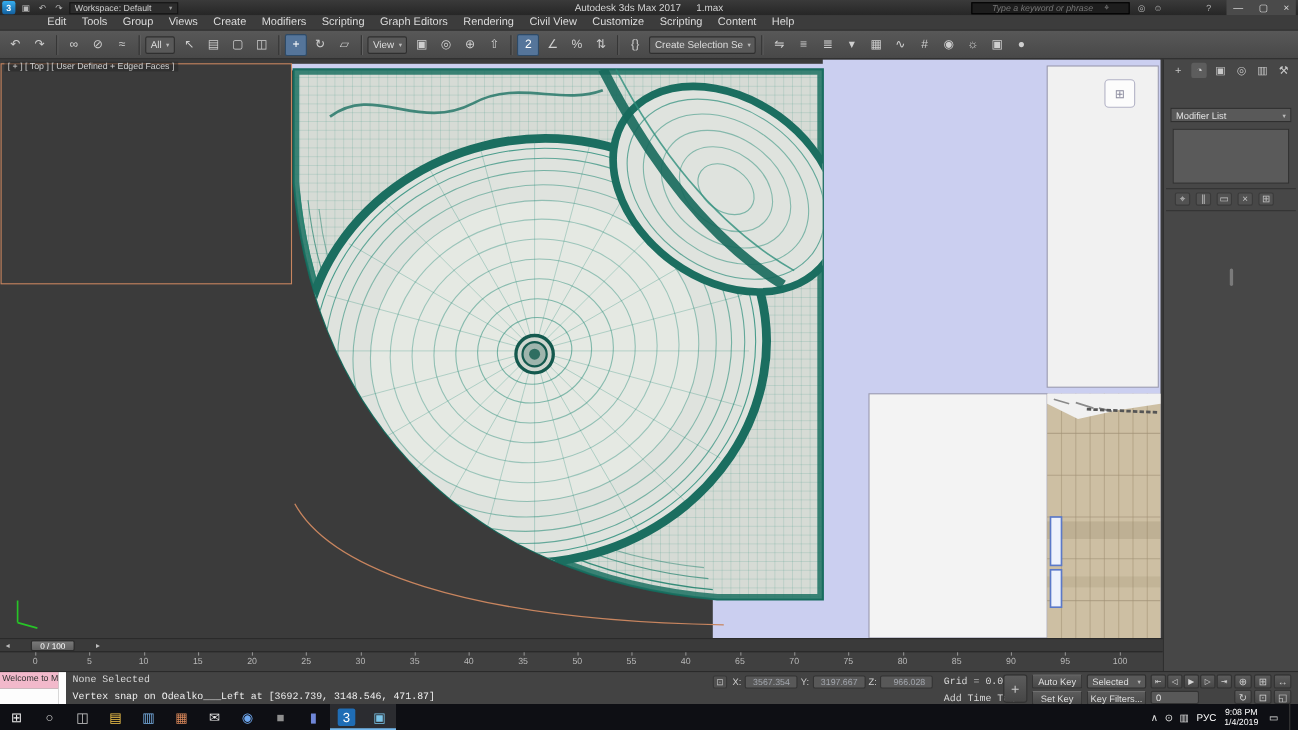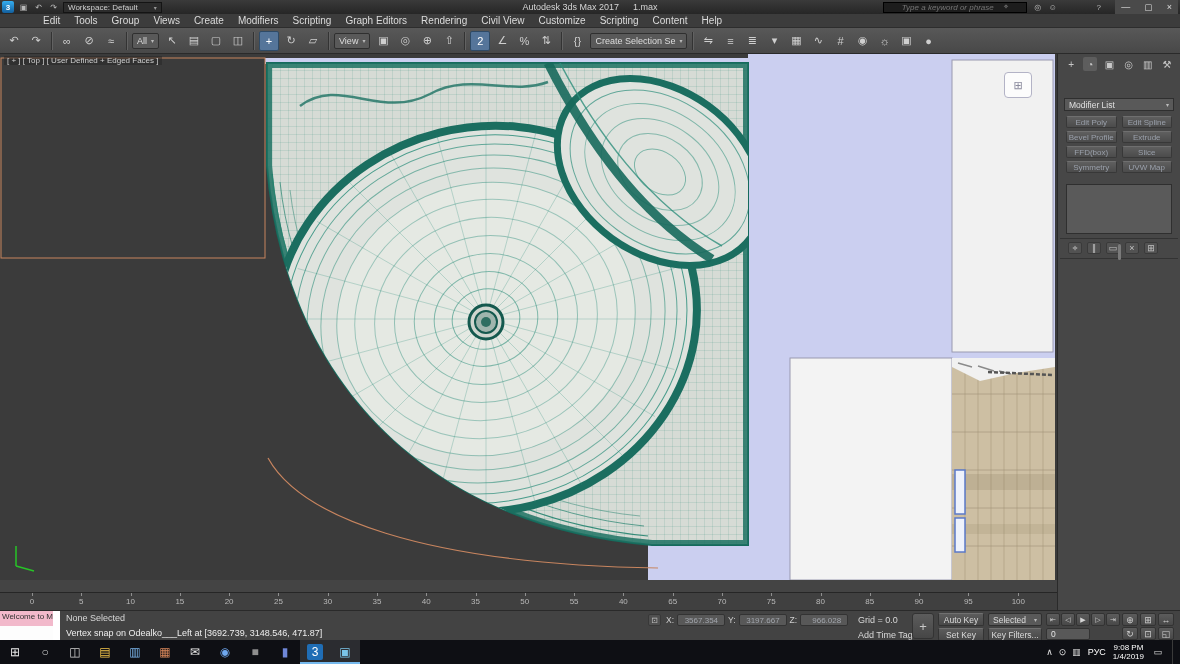--- a/index.html
+++ b/index.html
@@ -79,21 +79,21 @@
   #ruler { position:absolute; left:0; top:592px; width:1057px; height:18px; background:#404040; border-top:1px solid #262626;
     display:flex; justify-content:space-between; padding:4px 32px 0 26px; }
   .tick { position:relative; min-width:12px; text-align:center; color:#b8b8b8; font-size:8px; }
   .tick::before { content:''; position:absolute; top:-4px; left:50%; width:1px; height:3px; background:#909090; }
 
   
   #statusbar { position:absolute; left:0; top:610px; width:1180px; height:30px; background:#434343; border-top:1px solid #2a2a2a; }
   #listener { position:absolute; left:0; top:0; width:60px; height:30px; border-right:7px solid #ffffff; }
   #listener .macro { height:15px; background:#f2b9cb; color:#333; font-size:8px; padding:1px 2px; overflow:hidden; white-space:nowrap; }
   #listener .script { height:15px; background:#fdfdfd; }
-  .sb-text { position:absolute; color:#d8d8d8; font-size:9px; white-space:nowrap; }
+  .sb-text { position:absolute; color:#d8d8d8; font-size:9px; white-space:nowrap;font-family:Liberation Mono, monospace; }
   .coords { position:absolute; left:666px; top:3px; display:flex; align-items:center; gap:3px; }
   .coord-label { color:#cfcfcf; font-size:8.5px; }
   .coord-field { width:48px; height:12px; background:#585858; border:1px solid #333; color:#a2a6ad; font-size:8px;
     display:flex; align-items:center; justify-content:flex-end; padding:0 6px 0 2px; border-radius:2px; }
   .sb-btn { position:absolute; background:linear-gradient(#5c5c5c,#484848); border:1px solid #333; border-top-color:#707070;
     color:#ddd; font-size:8.5px; display:flex; align-items:center; justify-content:center; border-radius:2px; white-space:nowrap; }
   .sb-dd { position:absolute; background:#595959; border:1px solid #2f2f2f; color:#ddd; font-size:8.5px;
     display:flex; align-items:center; justify-content:space-between; padding:0 4px; border-radius:2px; }
   .lock-ic { position:absolute; left:648px; top:3px; width:13px; height:12px; background:#505050; border:1px solid #383838;
     color:#bdbdbd; font-size:8px; display:flex; align-items:center; justify-content:center; border-radius:2px; }
@@ -375,43 +375,37 @@
         <div class="cp-tab active">◔</div>
         <div class="cp-tab">▣</div>
         <div class="cp-tab">◎</div>
         <div class="cp-tab">▥</div>
         <div class="cp-tab">⚒</div>
       </div>
     <div class="cp-dd">
       <span>Modifier List</span>
       <span class="dd-arrow">▾</span>
     </div>
-    <div class="cp-btns">
-
-    <div class="cp-btn">Edit Poly</div>
-        <div class="cp-btn">Edit Spline</div>
-        <div class="cp-btn">Bevel Profile</div>
-        <div class="cp-btn">Extrude</div>
-        <div class="cp-btn">FFD(box)</div>
-        <div class="cp-btn">Slice</div>
-        <div class="cp-btn">Symmetry</div>
-        <div class="cp-btn">UVW Map</div>
-      </div>
     <div class="cp-stack"></div>
     <div class="cp-stackicons">
 
     <div class="cp-sic">⌖</div>
         <div class="cp-sic">∥</div>
         <div class="cp-sic">▭</div>
         <div class="cp-sic">×</div>
         <div class="cp-sic">⊞</div>
       </div>
     <div class="cp-scroll"></div>
   </div>
 
+  <div id="trackbar">
+    <div class="tk-arrow" style="left:2px">◂</div>
+    <div id="time-slider">0 / 100</div>
+    <div class="tk-arrow" style="left:84px">▸</div>
+  </div>
 
   <div id="ruler">
 
   <div class="tick">0</div>
       <div class="tick">5</div>
       <div class="tick">10</div>
       <div class="tick">15</div>
       <div class="tick">20</div>
       <div class="tick">25</div>
       <div class="tick">30</div>

